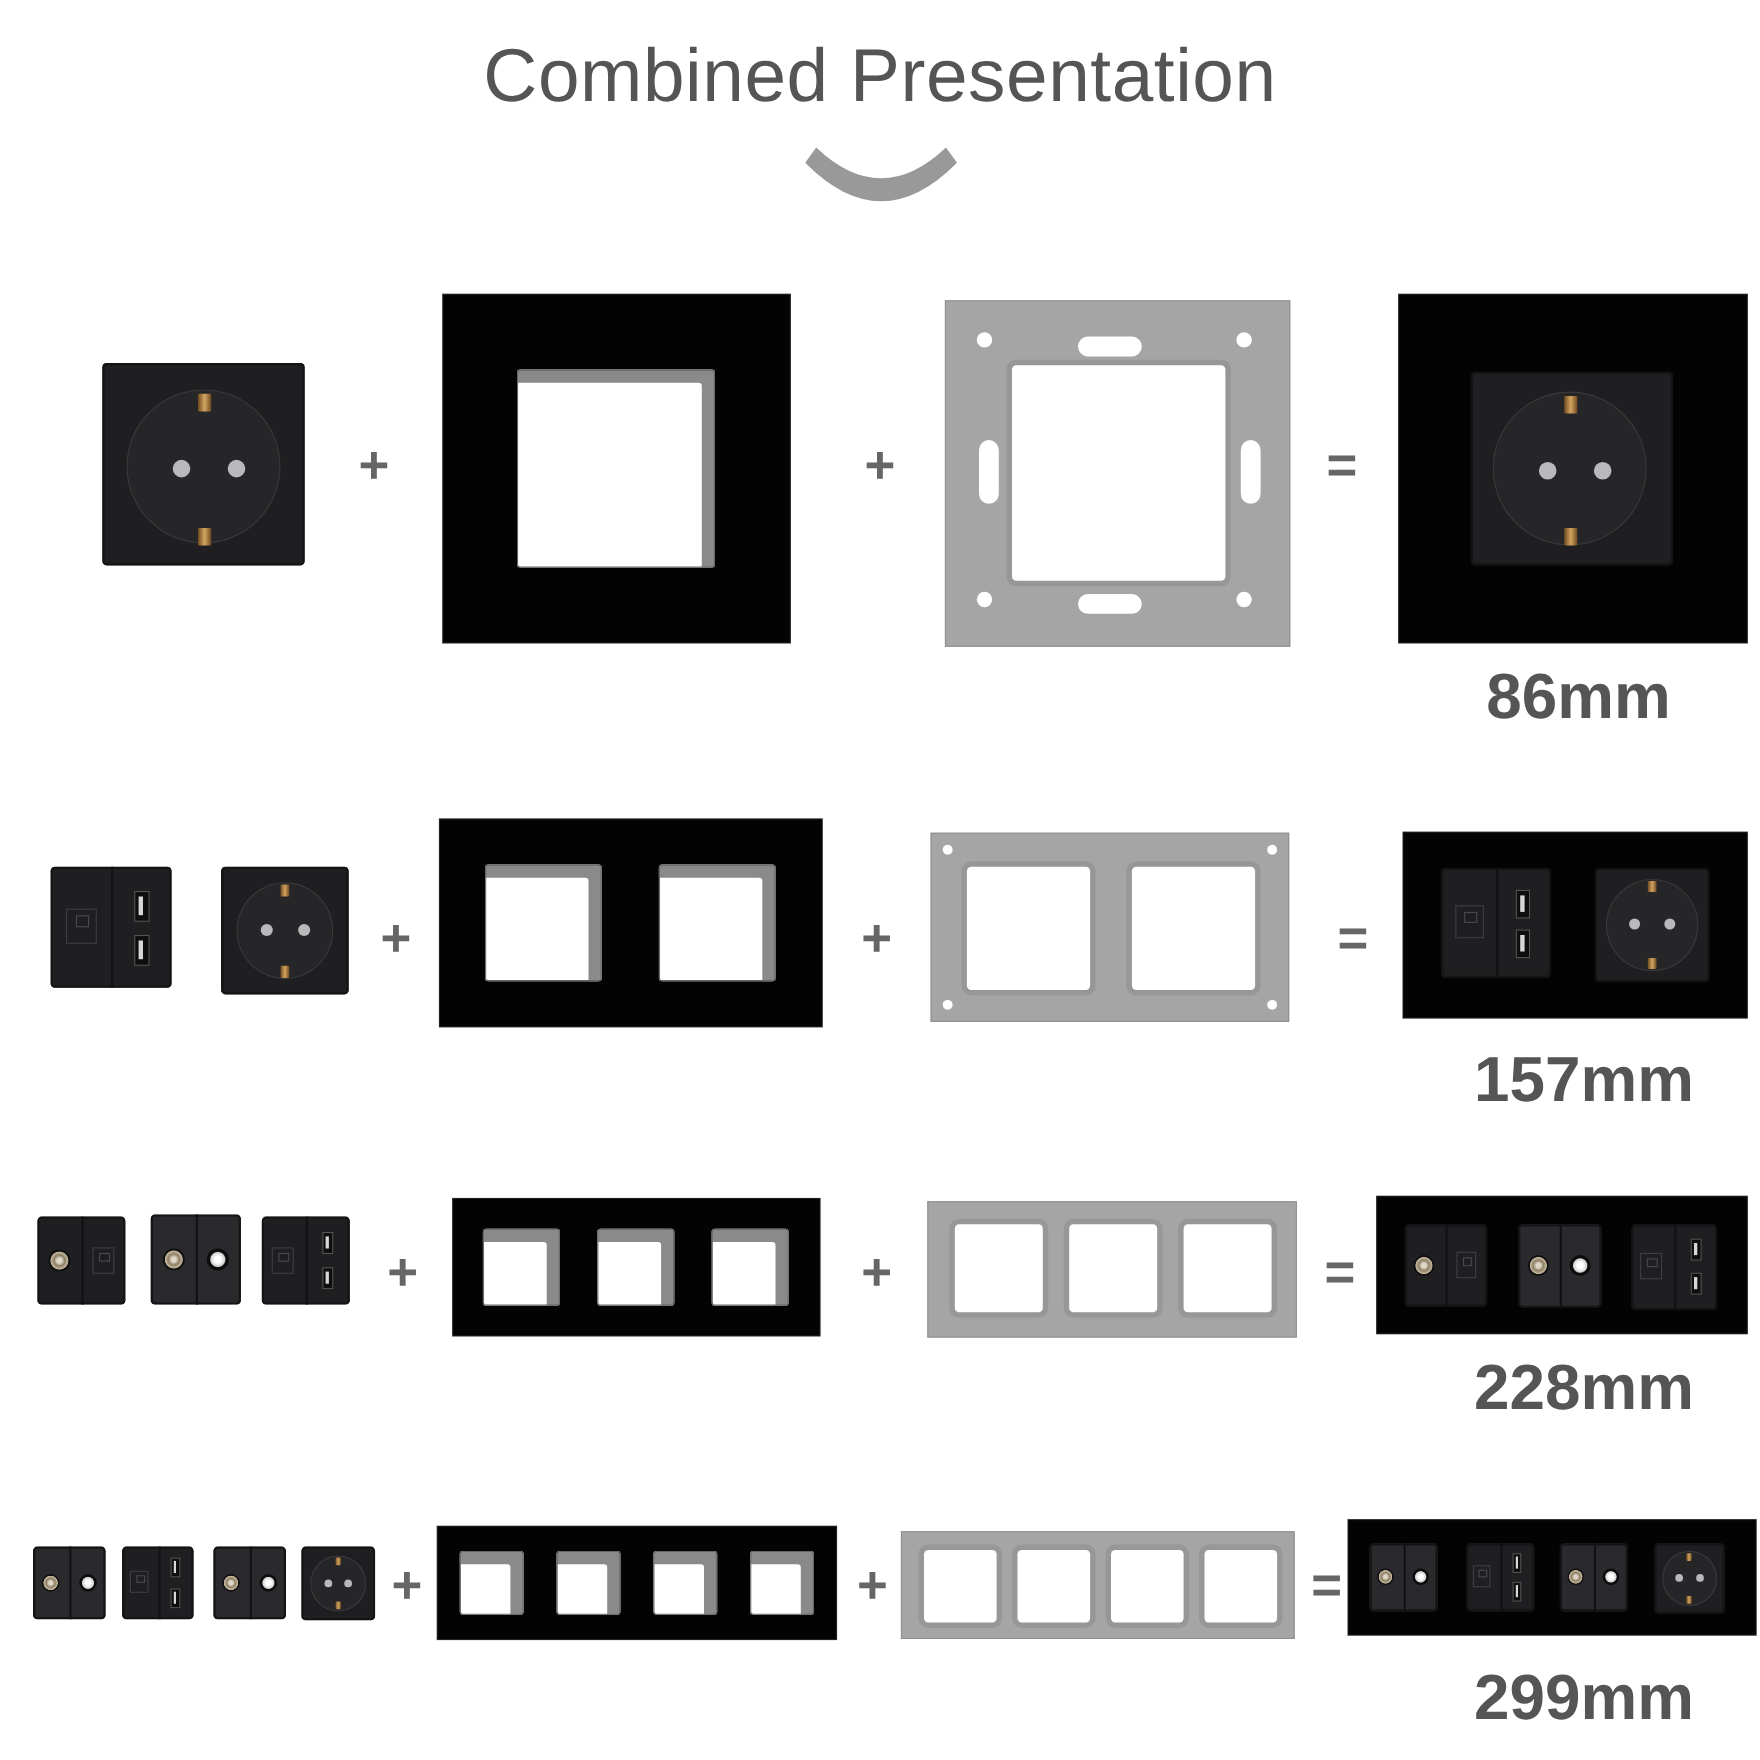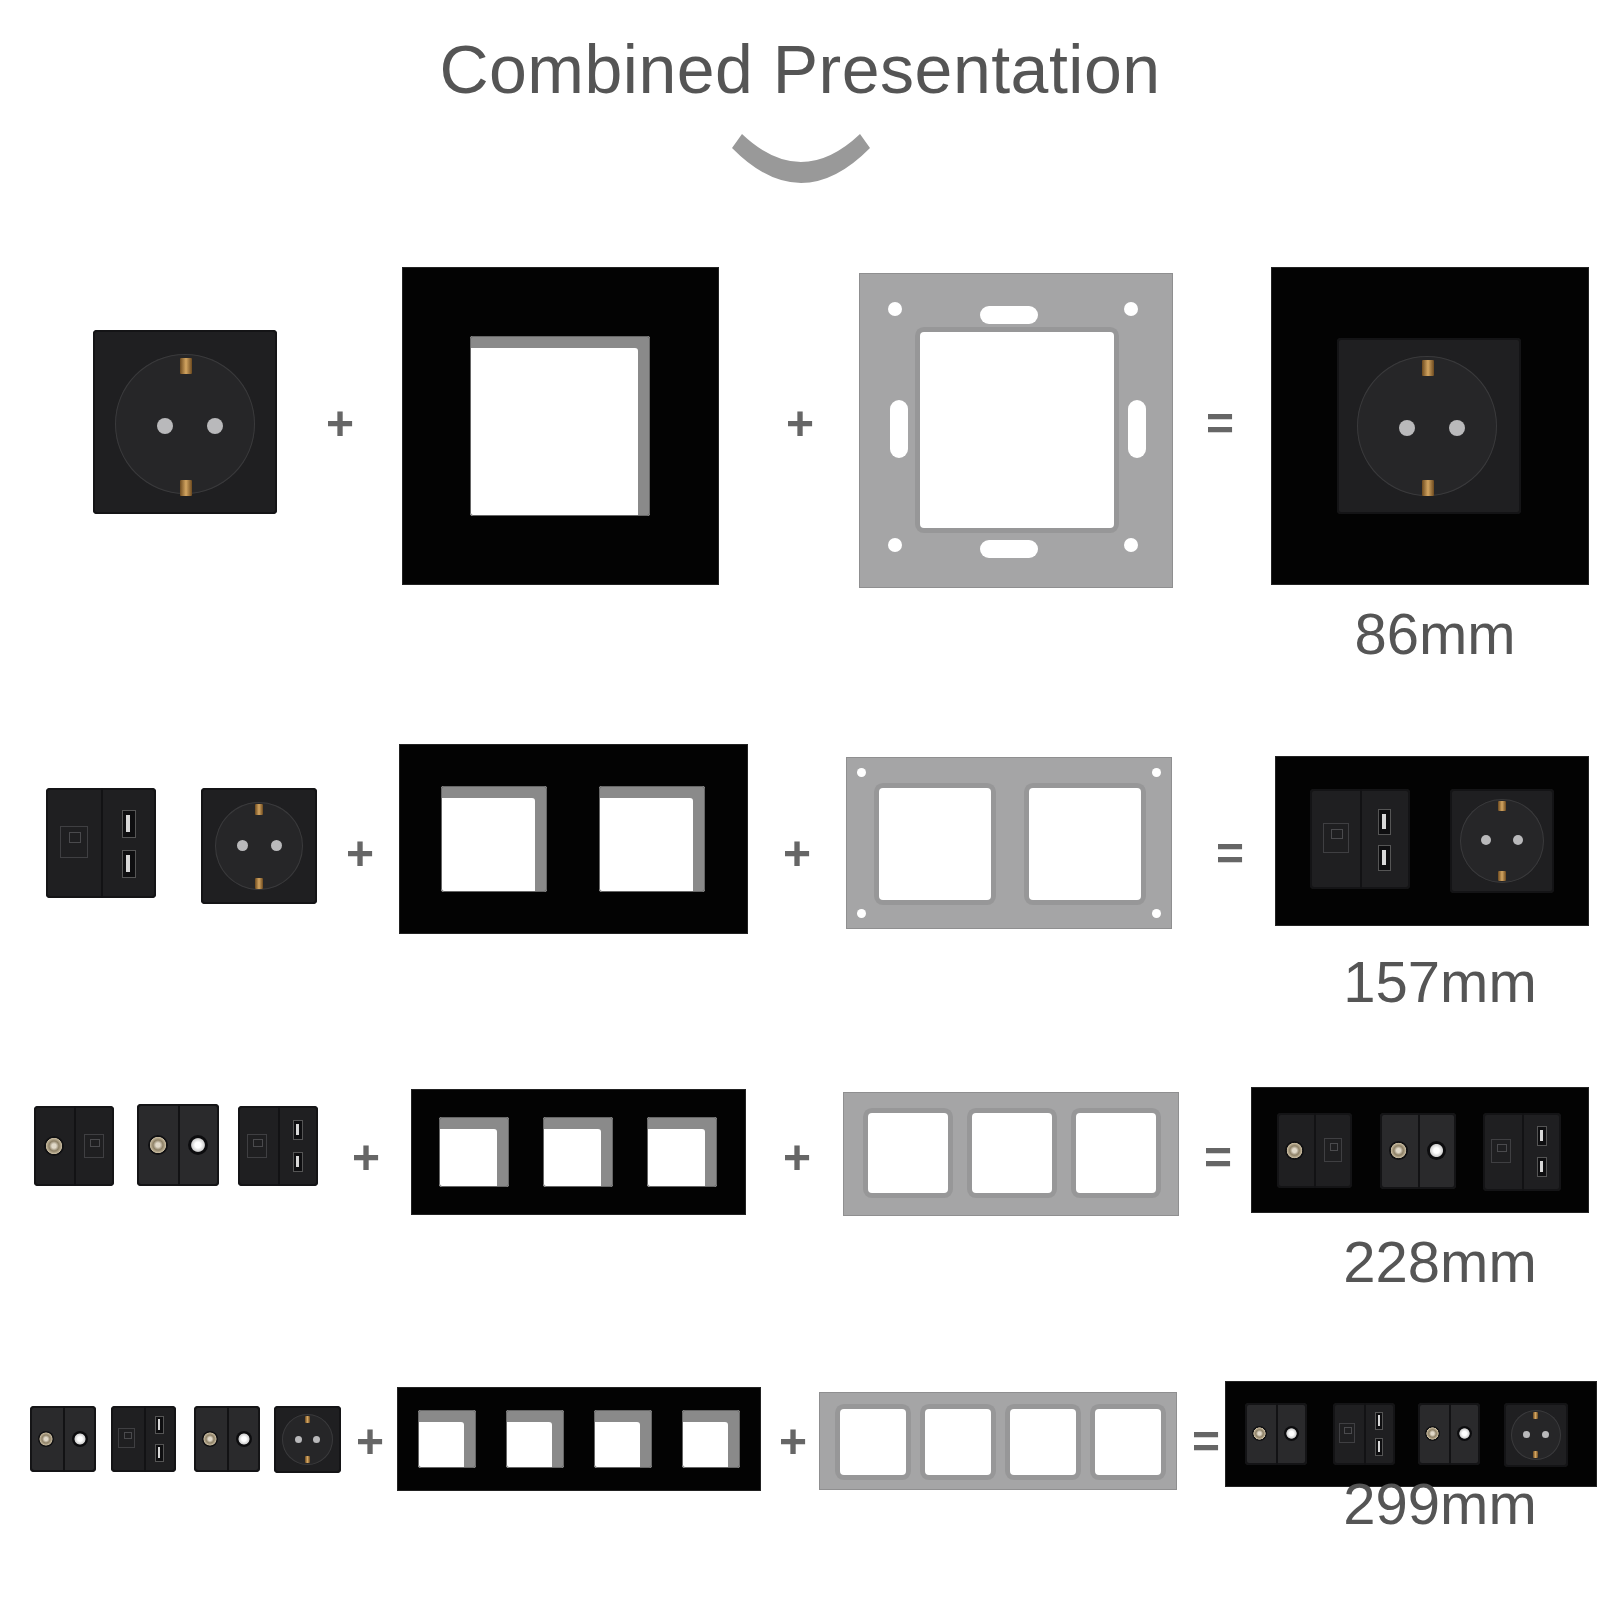--- a/index.html
+++ b/index.html
@@ -1,20 +1,20 @@
 <!DOCTYPE html>
 <html><head>
 <meta charset="utf-8">
 <style>
   html,body{margin:0;padding:0;background:#fff;}
   body{width:1600px;height:1600px;position:relative;overflow:hidden;font-family:"Liberation Sans",sans-serif;}
   .title{position:absolute;left:0;width:1600px;top:30px;text-align:center;font-size:68px;color:#555;letter-spacing:0.5px;}
   .arc{position:absolute;left:728px;top:128px;width:146px;height:64px;}
   .op{position:absolute;font-size:48px;font-weight:bold;color:#666;line-height:1;text-align:center;width:40px;}
-  .dim{position:absolute;font-size:58px;color:#555;text-align:center;width:300px;}
+  .dim{position:absolute;font-size:58px;color:#555;text-align:center;width:300px;font-weight:bold;}
 
   
   .mod{position:absolute;background:#1f1f21;border-radius:4px;box-sizing:border-box;box-shadow:inset 0 0 0 2px #141416;}
   .mod .split{position:absolute;top:0;bottom:0;width:2px;background:#121214;}
   .schuko{position:absolute;border-radius:50%;background:#262628;box-shadow:inset 0 0 0 1px #3a3a3c;}
   .pin{position:absolute;border-radius:50%;background:#b9b9bb;}
   .clip{position:absolute;background:linear-gradient(90deg,#6d4a1f,#d3a561,#6d4a1f);border-radius:1px;}
   .coax{position:absolute;border-radius:50%;background:radial-gradient(circle,#e0d8c8 15%,#8d8066 35%,#c5b89d 55%,#101012 60%);}
   .sat{position:absolute;border-radius:50%;background:radial-gradient(circle,#ffffff 20%,#cfcfcf 45%,#0c0c0e 52%);}
   .usb{position:absolute;background:#0e0e10;border:1px solid #555;box-sizing:border-box;}
@@ -233,14 +233,14 @@
       <div class="sat" style="left:39px;top:23px;width:15px;height:15px;"></div>
     </div>
     <div class="mod" style="left:278px;top:21px;width:64px;height:64px;">
       <div class="schuko" style="left:7px;top:7px;width:50px;height:50px;"></div>
       <div class="pin" style="left:19px;top:28px;width:7px;height:7px;"></div>
       <div class="pin" style="left:38px;top:28px;width:7px;height:7px;"></div>
       <div class="clip" style="left:29px;top:9px;width:5px;height:7px;"></div>
       <div class="clip" style="left:29px;top:48px;width:5px;height:7px;"></div>
     </div>
   </div>
-  <div class="dim" style="left:1290px;top:1470px;">299mm</div>
+  <div class="dim" style="left:1290px;top:1510px;">299mm</div>
 </div>
 
 </body></html>

